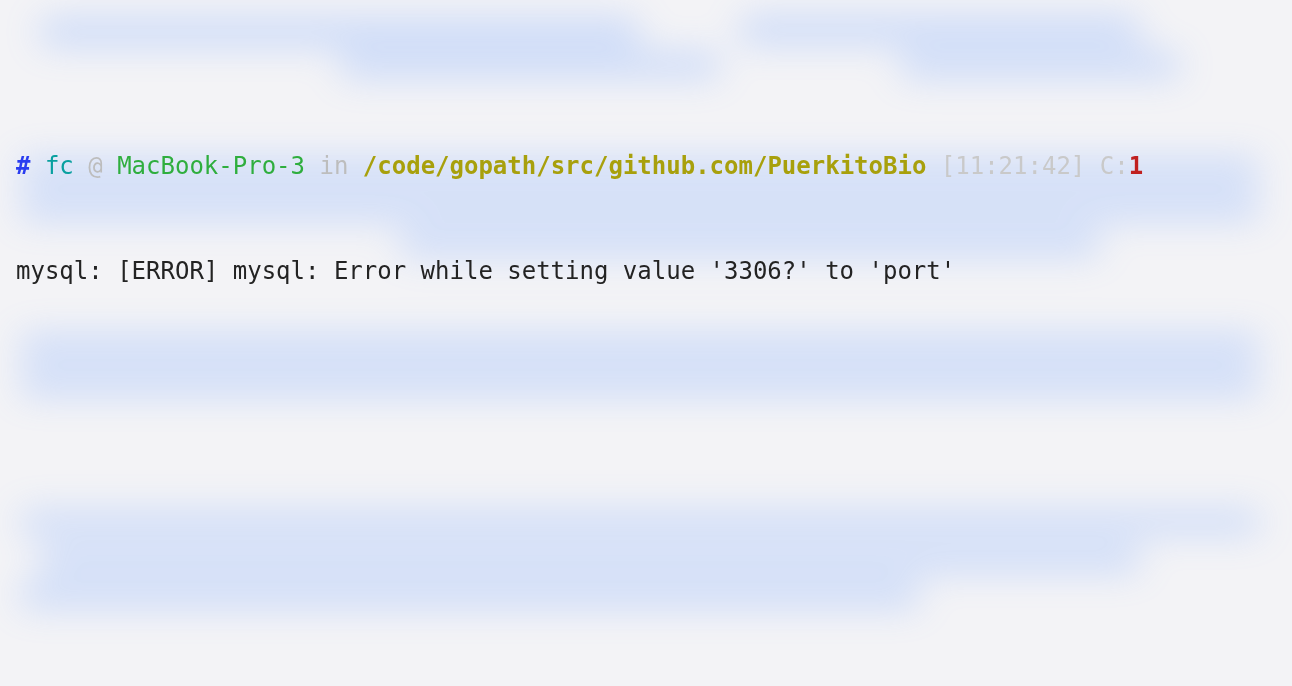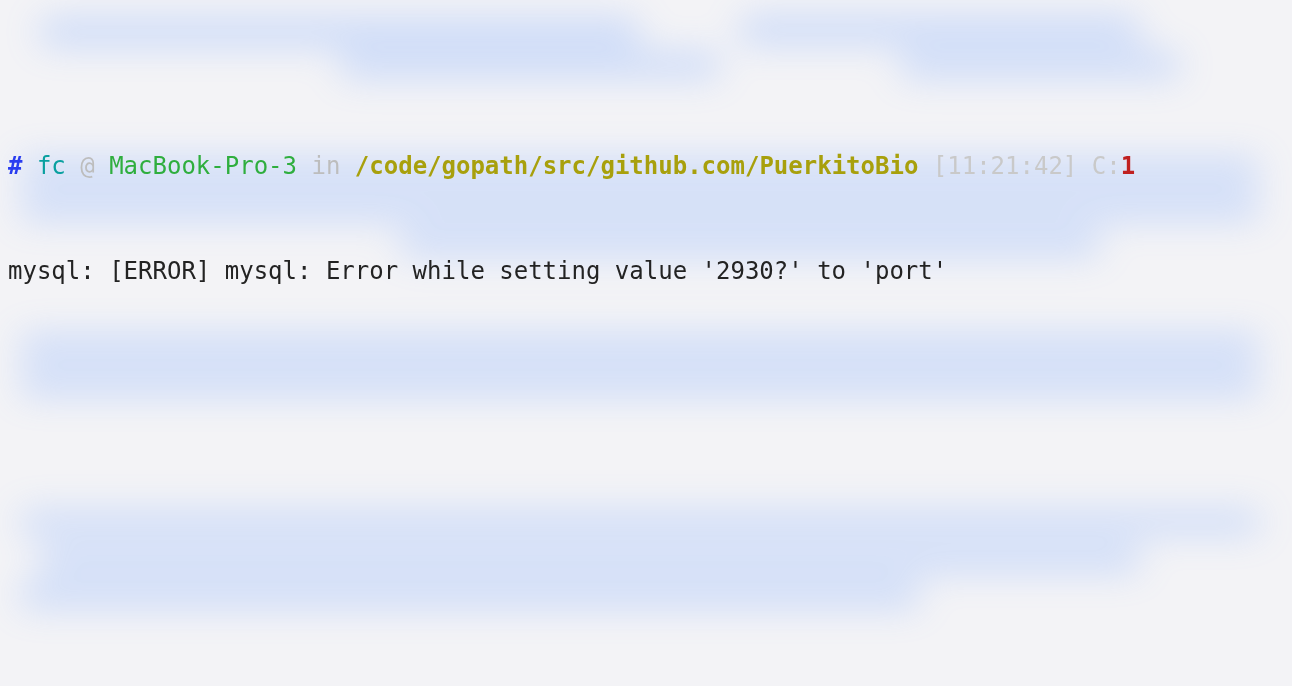--- a/index.html
+++ b/index.html
@@ -29,21 +29,21 @@
     background: #6ea0ff;
     border-radius: 8px;
   }
 
   .terminal {
     position: relative;
     padding: 10px 8px 8px 8px;
     white-space: pre;
   }
 
-  .line { white-space: pre; }
+  .line { white-space: pre; margin-left: 8px; }
 
   
   .c-hash   { color: #2a3df0; font-weight: 600; }
   .c-fc     { color: #0aa0a0; }
   .c-at,
   .c-in     { color: #bdbdbd; }
   .c-host   { color: #2fae3e; }
   .c-path   { color: #a8a00c; font-weight: 600; }
   .c-ts     { color: #c9c9c9; }
   .c-cpref  { color: #c9c9c9; }
@@ -69,21 +69,21 @@
   <div class="blob" style="left:20px;  top:372px; width:1240px;height:22px;"></div>
   <div class="blob" style="left:20px;  top:512px; width:1240px;height:20px;"></div>
   <div class="blob" style="left:40px;  top:548px; width:1100px;height:22px;"></div>
   <div class="blob" style="left:20px;  top:584px; width:900px; height:22px;"></div>
 </div>
 
 <div class="terminal">
 
   
   <div class="line"><span class="c-hash">#</span> <span class="c-fc">fc</span> <span class="c-at">@</span> <span class="c-host">MacBook-Pro-3</span> <span class="c-in">in</span> <span class="c-path">/code/gopath/src/github.com/PuerkitoBio</span> <span class="c-ts">[11:21:42]</span> <span class="c-cpref">C:</span><span class="c-cval">1</span></div>
-  <div class="line c-err">mysql: [ERROR] mysql: Error while setting value '2930?' to 'port'</div>
+  <div class="line c-err">mysql: [ERROR] mysql: Error while setting value '3306?' to 'port'</div>
 
   <div class="spacer"></div>
 
   
   
   
   
   
 
   

